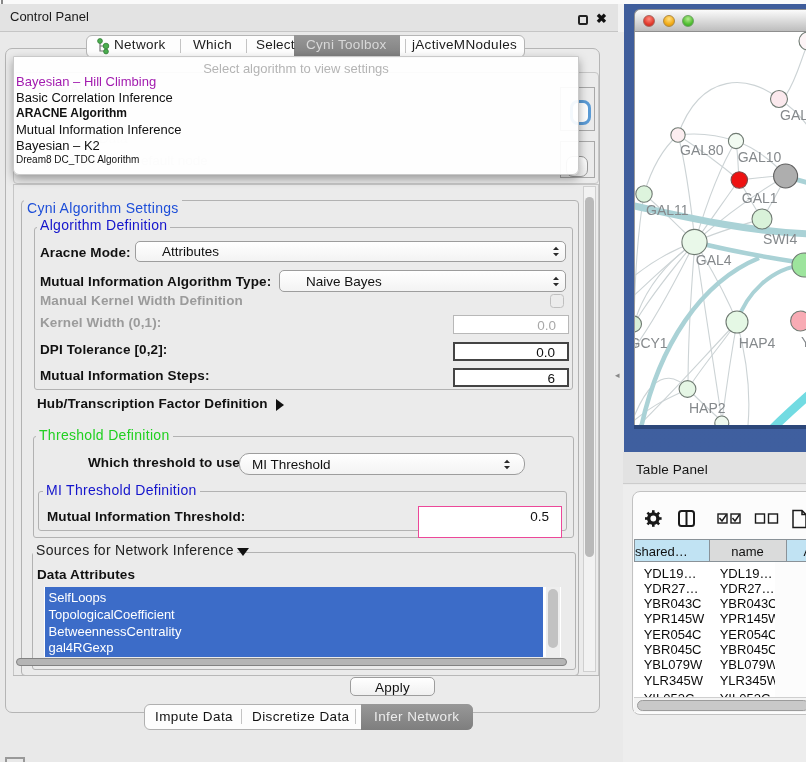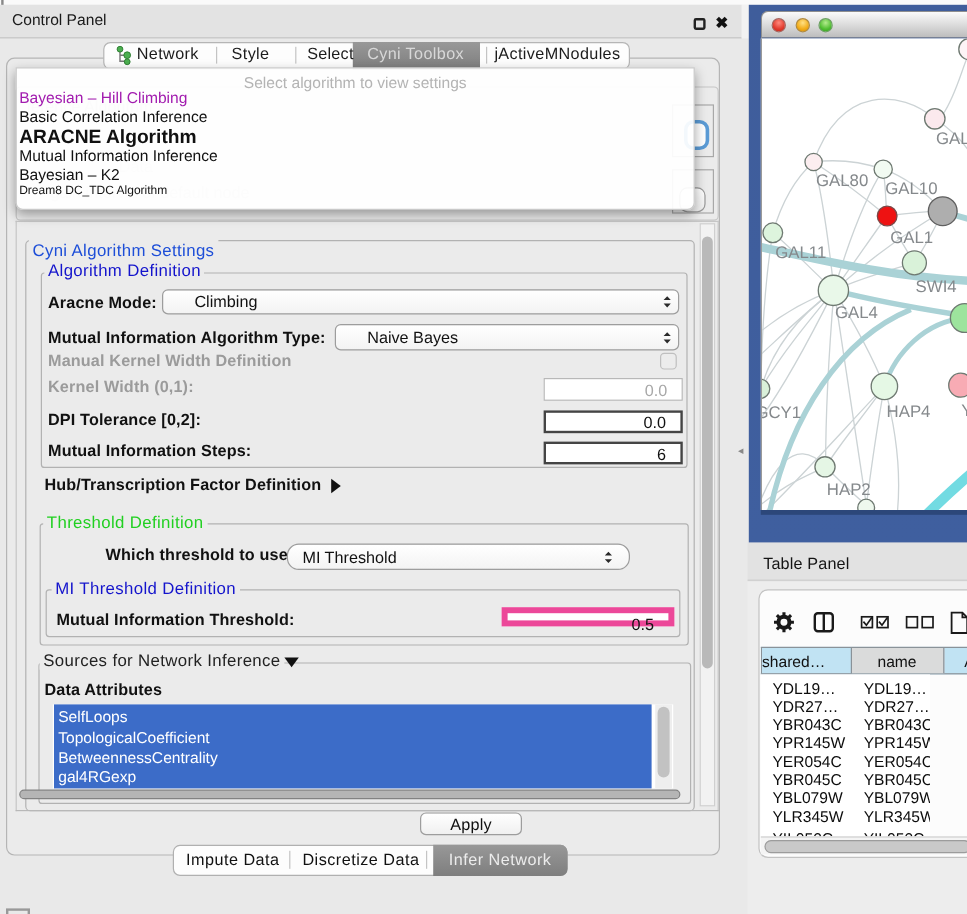--- a/index.html
+++ b/index.html
@@ -20,21 +20,21 @@
 <div class="abs" style="left:10px;top:9px;font-size:13px;color:#1a1a1a">Control Panel</div>
 <div class="abs" style="left:578px;top:15px;width:10px;height:10px;border:2px solid #222;border-radius:2px"></div>
 <div class="abs" style="left:596px;top:11px;font-size:13px;font-weight:700;color:#111">✖</div>
 <div class="abs" style="left:618px;top:4px;width:6px;height:28px;background:#f2f2f2"></div>
 <div class="abs" style="left:624px;top:4px;width:182px;height:449px;background:linear-gradient(#3f5d9b,#3f5f9f)"></div>
 <div class="abs" style="left:5px;top:48px;width:595px;height:665px;border:1px solid #b5b5b5;border-radius:7px;background:#ebebeb"></div>
 
 <div class="abs" style="left:86px;top:35px;width:439px;height:23px;background:#fdfdfd;border:1px solid #b5b5b5;border-radius:6px"></div>
 <div class="abs" style="left:294px;top:35px;width:106px;height:23px;background:linear-gradient(#989898,#7e7e7e)"></div>
 <div class="abs t13" style="left:114px;top:37px;letter-spacing:0.3px;color:#1c1c1c">Network</div>
-<div class="abs t13" style="left:193px;top:37px;letter-spacing:0.3px;color:#1c1c1c">Style</div>
+<div class="abs t13" style="left:193px;top:37px;letter-spacing:0.3px;color:#1c1c1c">Which</div>
 <div class="abs t13" style="left:256px;top:37px;letter-spacing:0.2px;color:#1c1c1c">Select</div>
 <div class="abs" style="left:306px;top:37px;font-size:13.5px;letter-spacing:0.3px;color:#d8d8d8">Cyni Toolbox</div>
 <div class="abs t13" style="left:412px;top:37px;letter-spacing:0.3px;color:#1c1c1c">jActiveMNodules</div>
 <div class="sep" style="left:180px;top:39px;height:14px"></div>
 <div class="sep" style="left:246px;top:39px;height:14px"></div>
 <div class="sep" style="left:405px;top:39px;height:14px"></div>
 <svg class="abs" style="left:95px;top:37px" width="16" height="18" viewBox="0 0 16 18">
 <path d="M5 5 L5 14 L10 14 M5 9 L10 9" stroke="#777" stroke-width="1.2" fill="none"></path>
 <circle cx="5" cy="4" r="2.4" fill="#4caf50" stroke="#2e7d32" stroke-width="0.8"></circle>
 <circle cx="11" cy="9" r="2.8" fill="#4caf50" stroke="#2e7d32" stroke-width="0.8"></circle>
@@ -53,21 +53,21 @@
 <div class="abs" style="left:583px;top:186px;width:13px;height:486px;background:#f2f2f2;border:1px solid #cfcfcf"></div>
 <div class="abs" style="left:585px;top:197px;width:9px;height:360px;background:#b9b9b9;border-radius:4.5px"></div>
 
 <div class="grp" style="left:21px;top:200px;width:558px;height:476px;border-radius:4px"></div>
 <div class="gttl" style="left:24px;top:200px;color:#1d4ed8">Cyni Algorithm Settings</div>
 
 <div class="grp" style="left:34px;top:227px;width:539px;height:163px"></div>
 <div class="gttl" style="left:37px;top:217px;color:#1414cc">Algorithm Definition</div>
 
 <div class="abs t13 b" style="left:40px;top:244.6px">Aracne Mode:</div>
-<div class="combo" style="left:135px;top:240.5px;width:431px;height:21.5px;border-radius:5px;padding:2.5px 0 0 26px">Climbing</div>
+<div class="combo" style="left:135px;top:240.5px;width:431px;height:21.5px;border-radius:5px;padding:2.5px 0 0 26px">Attributes</div>
 <div class="abs t13 b" style="left:40px;top:274.3px">Mutual Information Algorithm Type:</div>
 <div class="combo" style="left:279px;top:270px;width:287px;height:21.5px;border-radius:5px;padding:2.5px 0 0 26px">Naive Bayes</div>
 <div class="abs t13 b" style="left:40px;top:292.6px;color:#9b9b9b">Manual Kernel Width Definition</div>
 <div class="abs" style="left:550px;top:294px;width:14px;height:14px;border:1px solid #bfbfbf;border-radius:3.5px;background:#ececec"></div>
 <div class="abs t13 b" style="left:40px;top:315.2px;color:#9b9b9b">Kernel Width (0,1):</div>
 <div class="fld" style="left:453px;top:315px;width:116px;height:19px;border:1px solid #b8b8b8;color:#a8a8a8;padding-top:1.5px">0.0</div>
 <div class="abs t13 b" style="left:40px;top:342.1px">DPI Tolerance [0,2]:</div>
 <div class="fld" style="left:453px;top:342px;width:116px;height:19px;border:2px solid #444;color:#111;padding-top:0.5px">0.0</div>
 <div class="abs t13 b" style="left:40px;top:367.5px">Mutual Information Steps:</div>
 <div class="fld" style="left:453px;top:368px;width:116px;height:19px;border:2px solid #444;color:#111;padding-top:0.5px">6</div>
@@ -75,21 +75,21 @@
 <div class="arr" style="left:276px;top:399px;border-left:8px solid #111;border-top:6px solid transparent;border-bottom:6px solid transparent"></div>
 
 <div class="grp" style="left:33px;top:436px;width:541px;height:102px"></div>
 <div class="gttl" style="left:36px;top:426.5px;color:#21d021">Threshold Definition</div>
 <div class="abs t13 b" style="left:88px;top:454.7px">Which threshold to use:</div>
 <div class="combo" style="left:239px;top:453px;width:286px;height:22px;border-radius:10px;padding:3px 0 0 12px">MI Threshold</div>
 
 <div class="grp" style="left:38px;top:491px;width:529px;height:40px"></div>
 <div class="gttl" style="left:43px;top:481.8px;color:#1414cc">MI Threshold Definition</div>
 <div class="abs t13 b" style="left:47px;top:508.5px">Mutual Information Threshold:</div>
-<div class="fld" style="left:418px;top:506px;width:144px;height:16px;border:5px solid #ec4899;color:#111;padding-top:2px">0.5</div>
+<div class="fld" style="left:418px;top:506px;width:144px;height:32px;border:1px solid #ec4899;color:#111;padding-top:2px">0.5</div>
 
 <div class="grp" style="left:32px;top:552px;width:544px;height:118px"></div>
 <div class="gttl" style="left:33px;top:542px;color:#222">Sources for Network Inference</div>
 <div class="arr" style="left:237px;top:548px;border-top:8px solid #111;border-left:6.5px solid transparent;border-right:6.5px solid transparent"></div>
 <div class="abs t13 b" style="left:37px;top:566.6px">Data Attributes</div>
 
 <div class="abs" style="left:44px;top:587px;width:517px;height:70px;background:#fff"></div>
 <div class="abs" style="left:45px;top:587px;width:498px;height:69.6px;background:#3c6cc8"></div>
 <div class="abs" style="left:48.5px;top:590px;font-size:13px;color:#fff">SelfLoops</div>
 <div class="abs" style="left:48.5px;top:607.4px;font-size:13px;color:#fff">TopologicalCoefficient</div>
@@ -124,21 +124,21 @@
 <div class="abs" style="left:615px;top:370px;font-size:9px;color:#888">◂</div>
 
 <div class="abs" style="left:22px;top:81px;font-size:13.5px;color:#c9c9c9;white-space:nowrap">ference Algorithm</div>
 <div class="abs" style="left:99px;top:131px;font-size:13.5px;color:#d6d6d6;white-space:nowrap">Data</div>
 <div class="abs" style="left:42px;top:153px;font-size:13.5px;color:#cfcfcf;white-space:nowrap">gain interval of default node</div>
 
 <div class="abs" style="left:13px;top:56px;width:566px;height:119px;background:rgba(255,255,255,0.93);border:1px solid #c9c9c9;border-radius:0 0 6px 6px;box-shadow:0 4px 10px rgba(0,0,0,0.35)"></div>
 <div class="abs" style="left:13px;top:61.4px;width:566px;text-align:center;font-size:13px;color:#b4b4b4">Select algorithm to view settings</div>
 <div class="abs" style="left:16px;top:73.6px;font-size:13px;color:#a21caf;white-space:nowrap">Bayesian – Hill Climbing</div>
 <div class="abs" style="left:16px;top:90.2px;font-size:13px;color:#111;white-space:nowrap">Basic Correlation Inference</div>
-<div class="abs b" style="left:16px;top:106px;font-size:16px;color:#111;white-space:nowrap">ARACNE Algorithm</div>
+<div class="abs b" style="left:16px;top:106px;font-size:12px;color:#111;white-space:nowrap">ARACNE Algorithm</div>
 <div class="abs" style="left:16px;top:121.8px;font-size:13px;color:#111;white-space:nowrap">Mutual Information Inference</div>
 <div class="abs" style="left:16px;top:138.4px;font-size:13px;color:#111;white-space:nowrap">Bayesian – K2</div>
 <div class="abs" style="left:16px;top:154.2px;font-size:10px;color:#111;white-space:nowrap">Dream8 DC_TDC Algorithm</div>
 
 <div class="abs" style="left:634px;top:9px;width:172px;height:23px;background:linear-gradient(#fbfbfb,#bdbdbd);border:1px solid #8f8f8f;border-radius:6px 0 0 0;border-right:none"></div>
 <div class="abs" style="left:643px;top:15px;width:12px;height:12px;border-radius:50%;background:radial-gradient(circle at 50% 30%,#ff8a7e,#e23b2e 60%,#c02315);border:1px solid #a8655f"></div>
 <div class="abs" style="left:663px;top:15px;width:12px;height:12px;border-radius:50%;background:radial-gradient(circle at 50% 30%,#ffe084,#f2ac18 60%,#d18c0a);border:1px solid #b08a40"></div>
 <div class="abs" style="left:682px;top:15px;width:12px;height:12px;border-radius:50%;background:radial-gradient(circle at 50% 30%,#b4eb8e,#52bf33 60%,#2f9c1d);border:1px solid #6da163"></div>
 <div class="abs" style="left:634px;top:32px;width:172px;height:393px;background:#fff;border-left:1px solid #9a9a9a">
 <svg width="172" height="393" viewBox="634 32 172 393" style="position:absolute;left:0;top:0">

